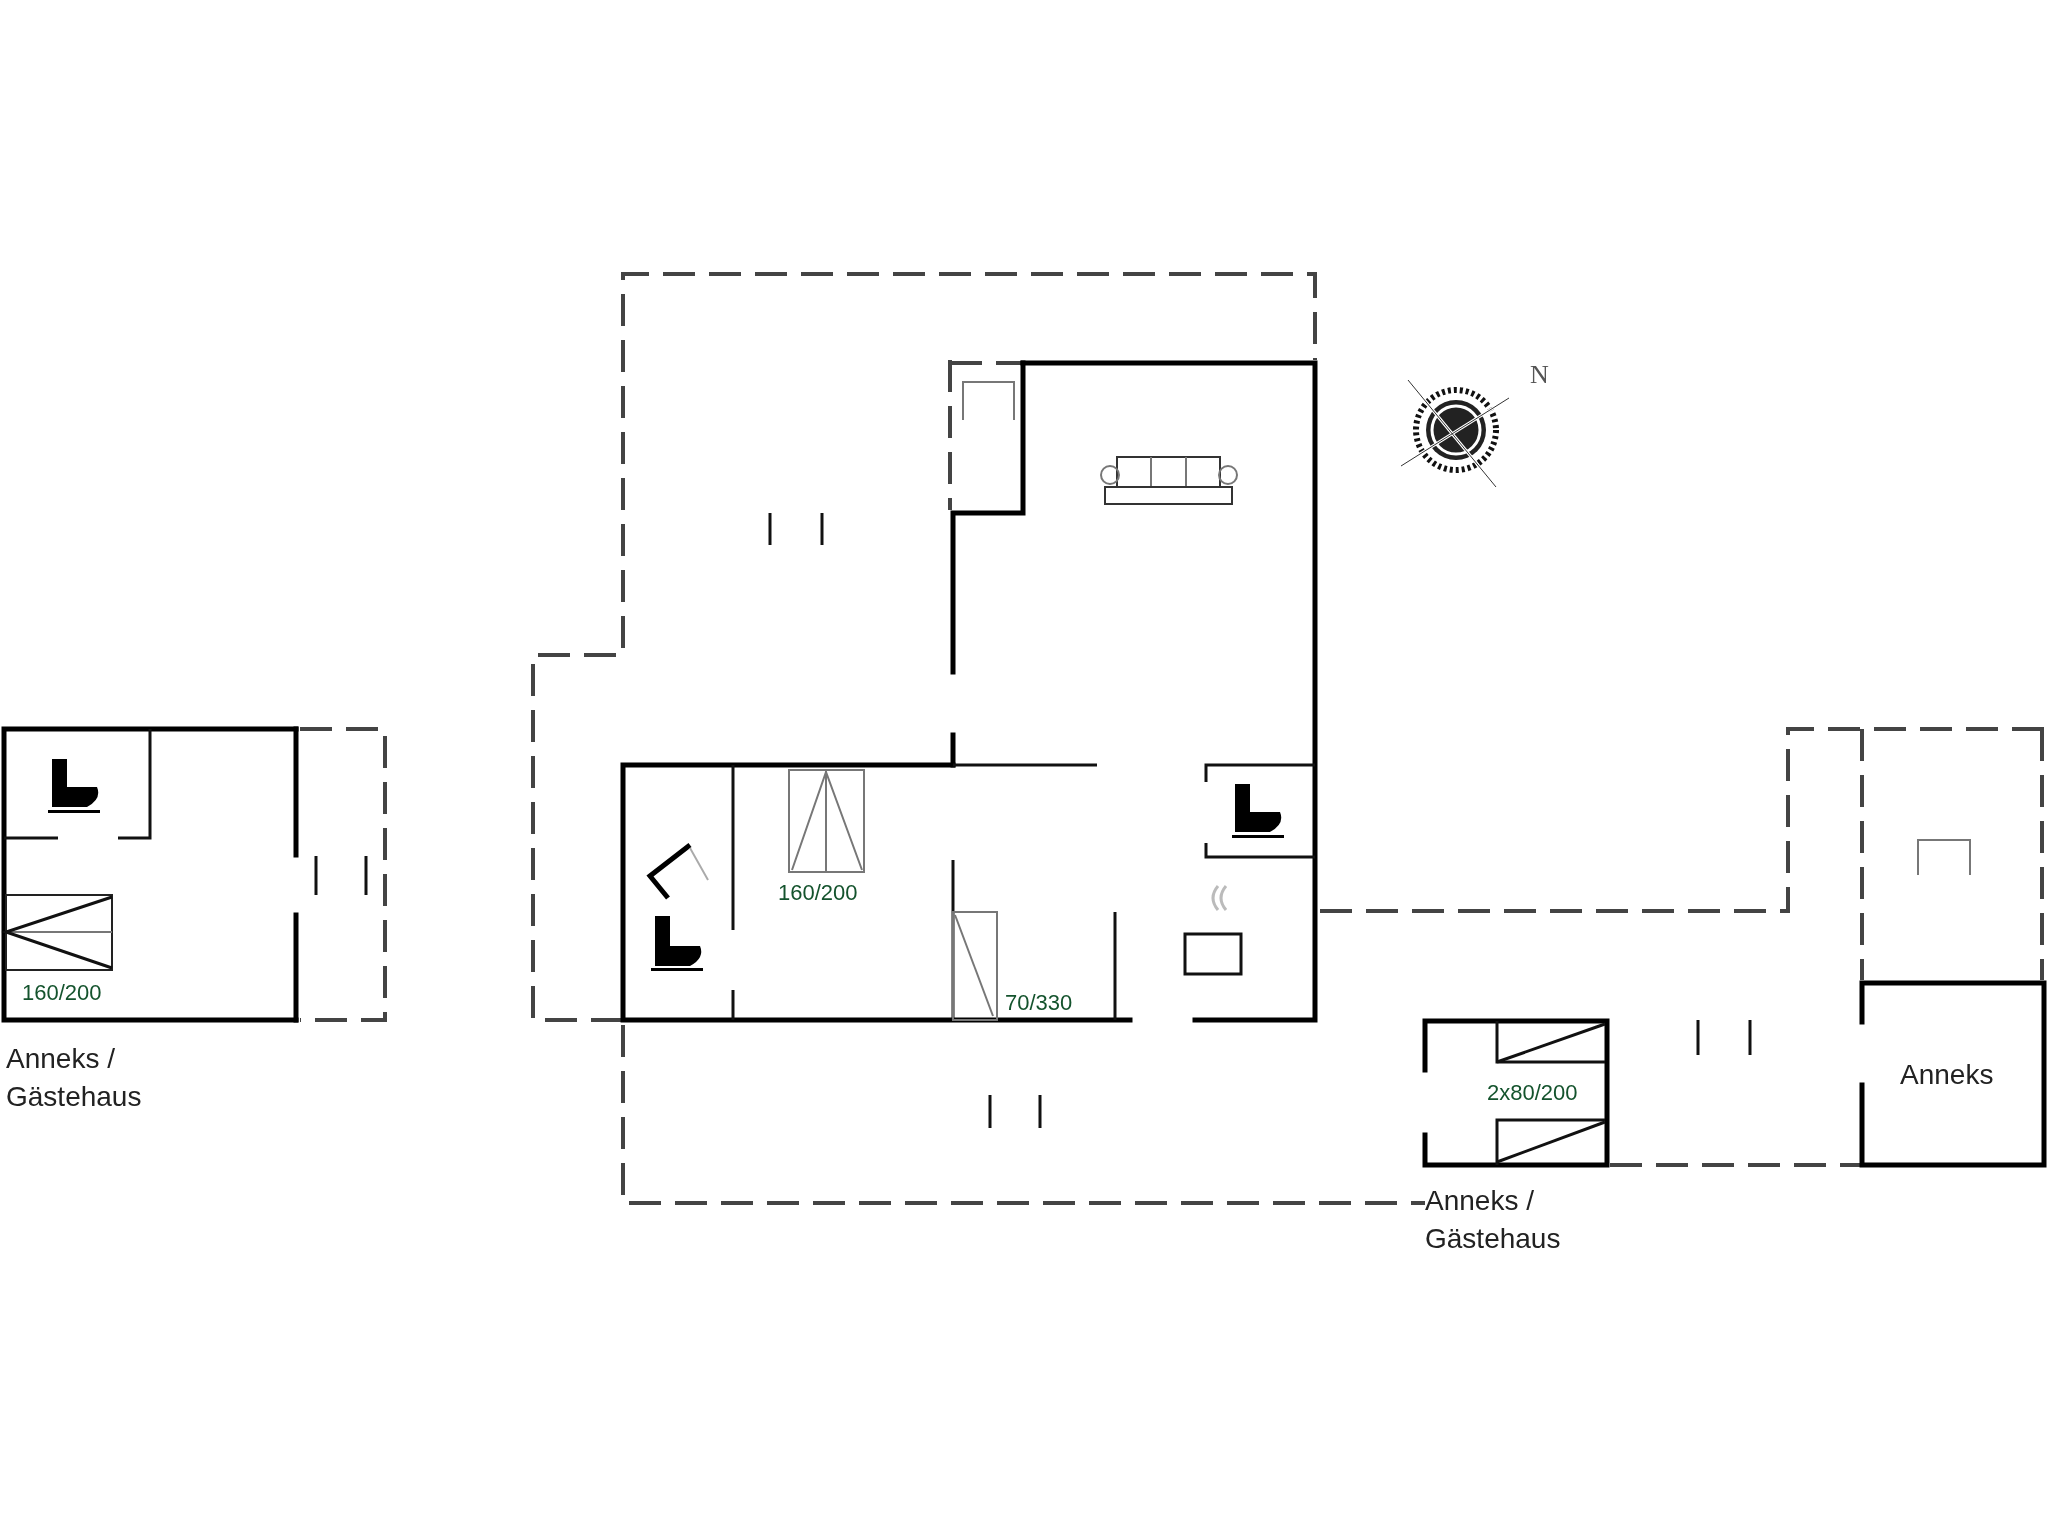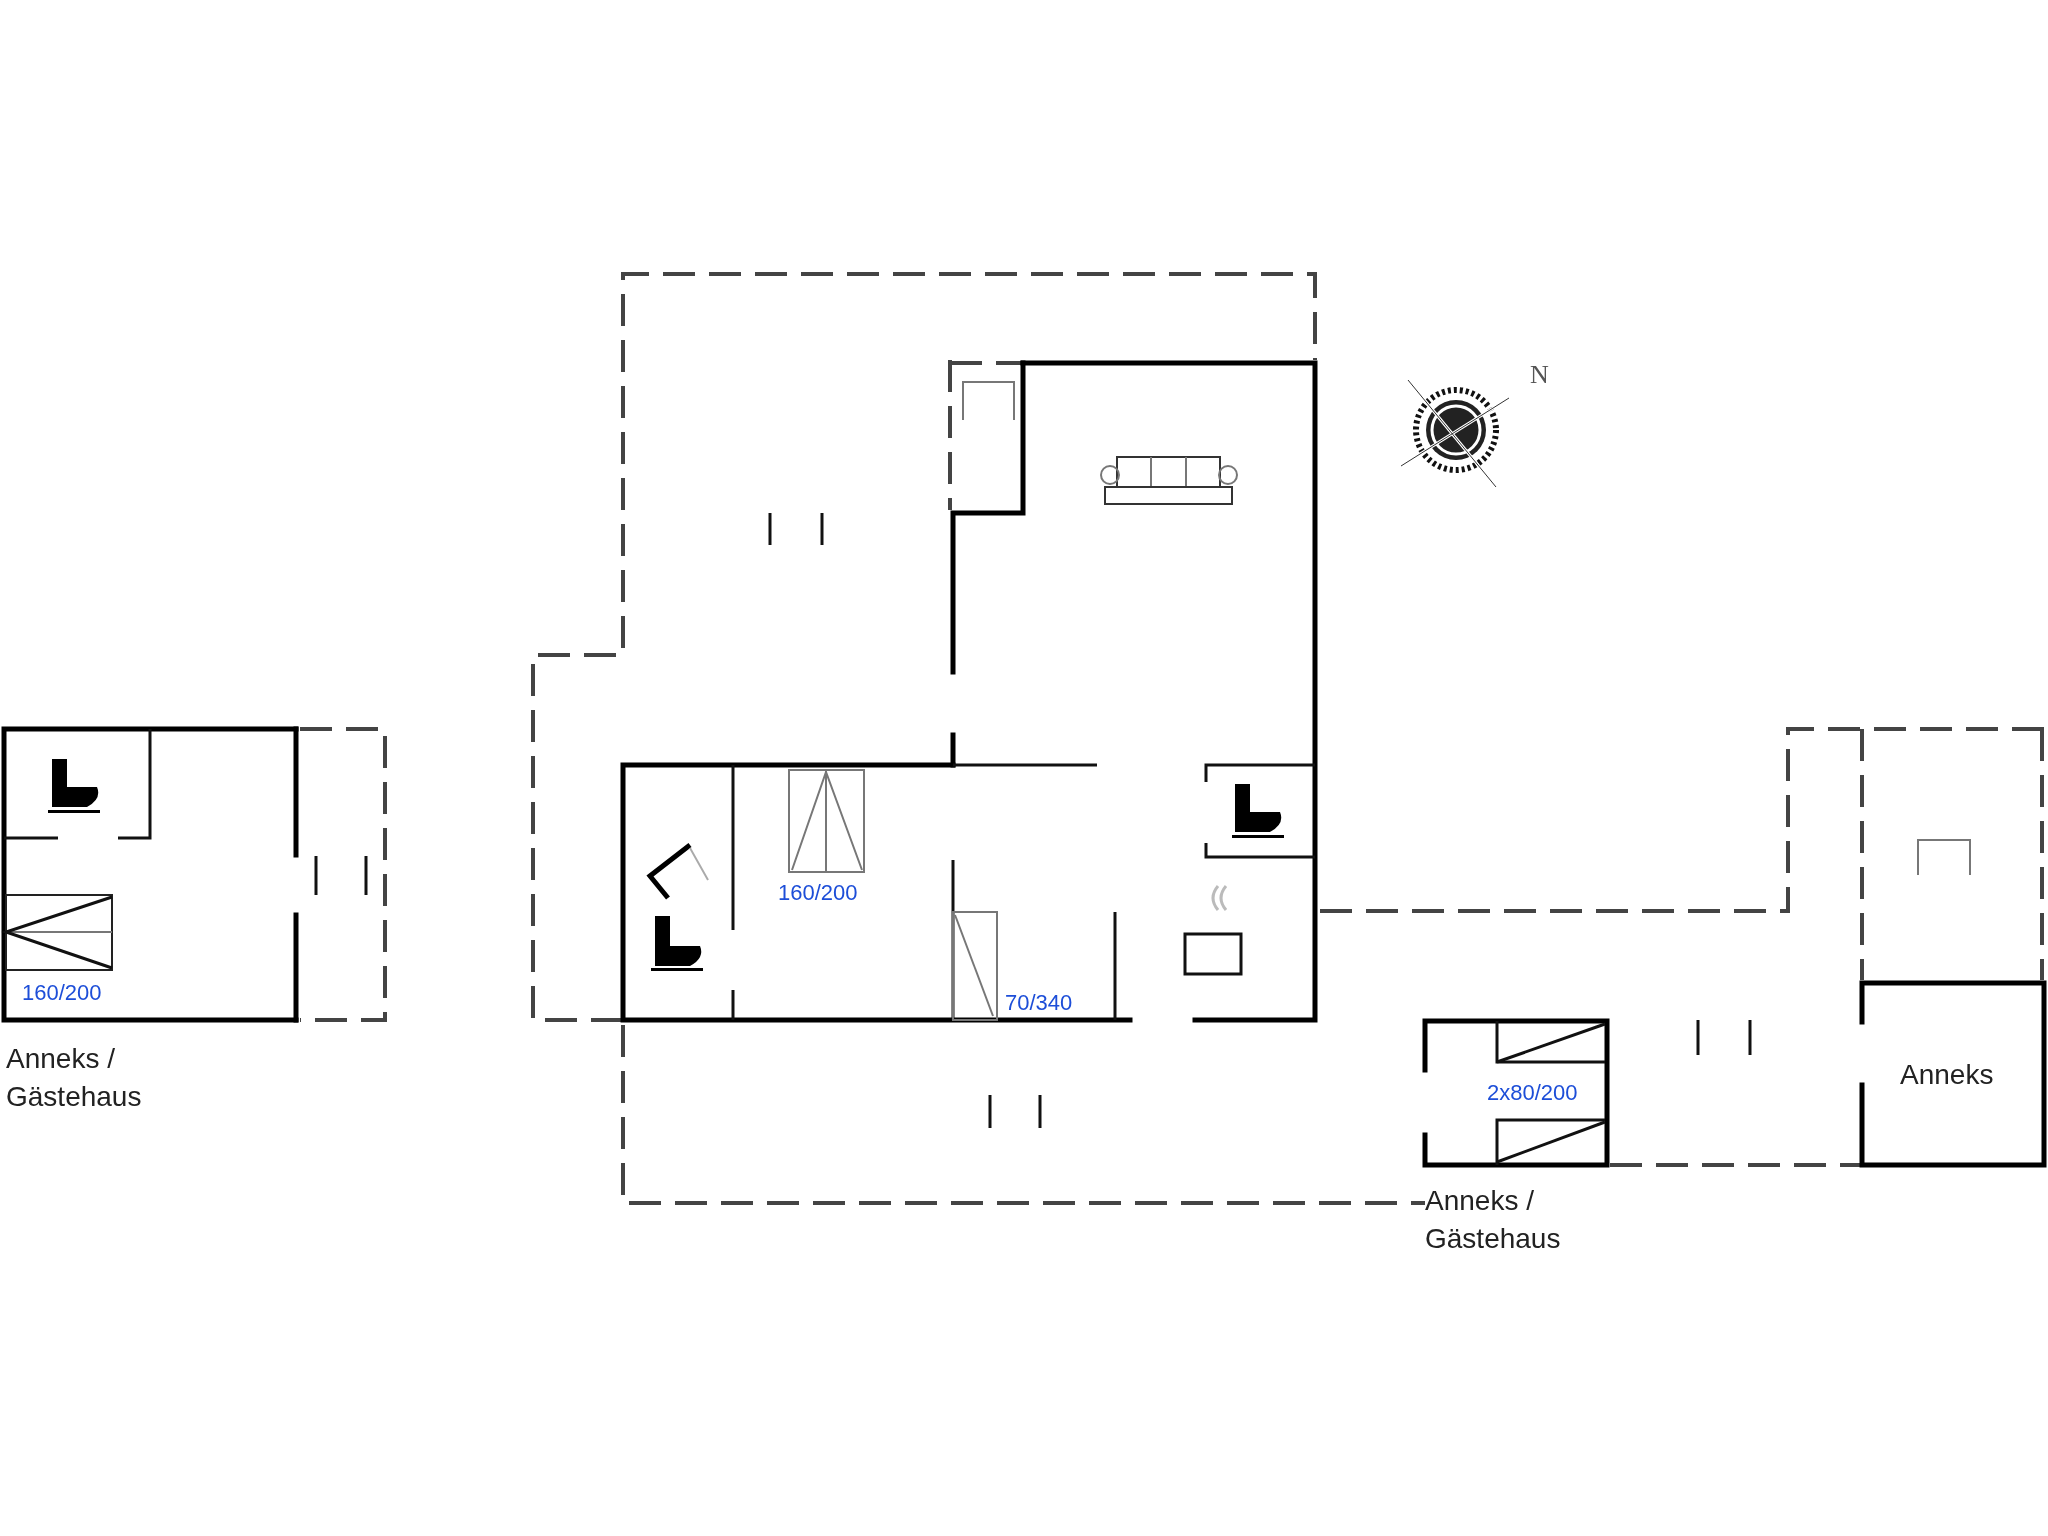--- a/index.html
+++ b/index.html
@@ -3,21 +3,21 @@
 <meta charset="utf-8">
 <style>
   html, body { margin:0; padding:0; background:#ffffff; }
   body { width:2048px; height:1536px; position:relative; overflow:hidden; font-family:"Liberation Sans", sans-serif; }
   svg { position:absolute; left:0; top:0; }
   .wall { stroke:#000; stroke-width:5; fill:none; stroke-linecap:square; }
   .thin { stroke:#111; stroke-width:3; fill:none; }
   .dash { stroke:#444; stroke-width:4; fill:none; stroke-dasharray:32 14; }
   .furn { stroke:#777; stroke-width:2; fill:none; }
   .lbl { position:absolute; color:#222; font-size:28px; line-height:38px; }
-  .bedlbl { position:absolute; color:#1d4ed8; font-size:22px; }
+  .bedlbl { position:absolute; color:#14532d; font-size:22px; }
 </style>
 </head>
 <body>
 
 <svg width="2048" height="1536" viewBox="0 0 2048 1536">
 
   <g>
     <polyline class="wall" points="296,729 4,729 4,1020 296,1020"></polyline>
     <line class="wall" x1="296" y1="729" x2="296" y2="855"></line>
     <line class="wall" x1="296" y1="915" x2="296" y2="1020"></line>
@@ -124,21 +124,21 @@
     <line x1="-55" y1="36" x2="53" y2="-32" stroke="#fff" stroke-width="3"></line>
     <line x1="-48" y1="-50" x2="40" y2="57" stroke="#333" stroke-width="1"></line>
     <line x1="-55" y1="36" x2="53" y2="-32" stroke="#333" stroke-width="1"></line>
   </g>
 </svg>
 
 <div class="lbl" style="left:1530px;top:356px;font-family:'Liberation Serif',serif;font-size:26px;color:#555;">N</div>
 
 <div class="bedlbl" style="left:22px;top:980px;">160/200</div>
 <div class="bedlbl" style="left:778px;top:880px;">160/200</div>
-<div class="bedlbl" style="left:1005px;top:990px;">70/340</div>
+<div class="bedlbl" style="left:1005px;top:990px;">70/330</div>
 <div class="bedlbl" style="left:1487px;top:1080px;">2x80/200</div>
 
 <div class="lbl" style="left:6px;top:1040px;">
   <div>Anneks /</div>
   <div>Gästehaus</div>
 </div>
 <div class="lbl" style="left:1425px;top:1182px;">
   <div>Anneks /</div>
   <div>Gästehaus</div>
 </div>

